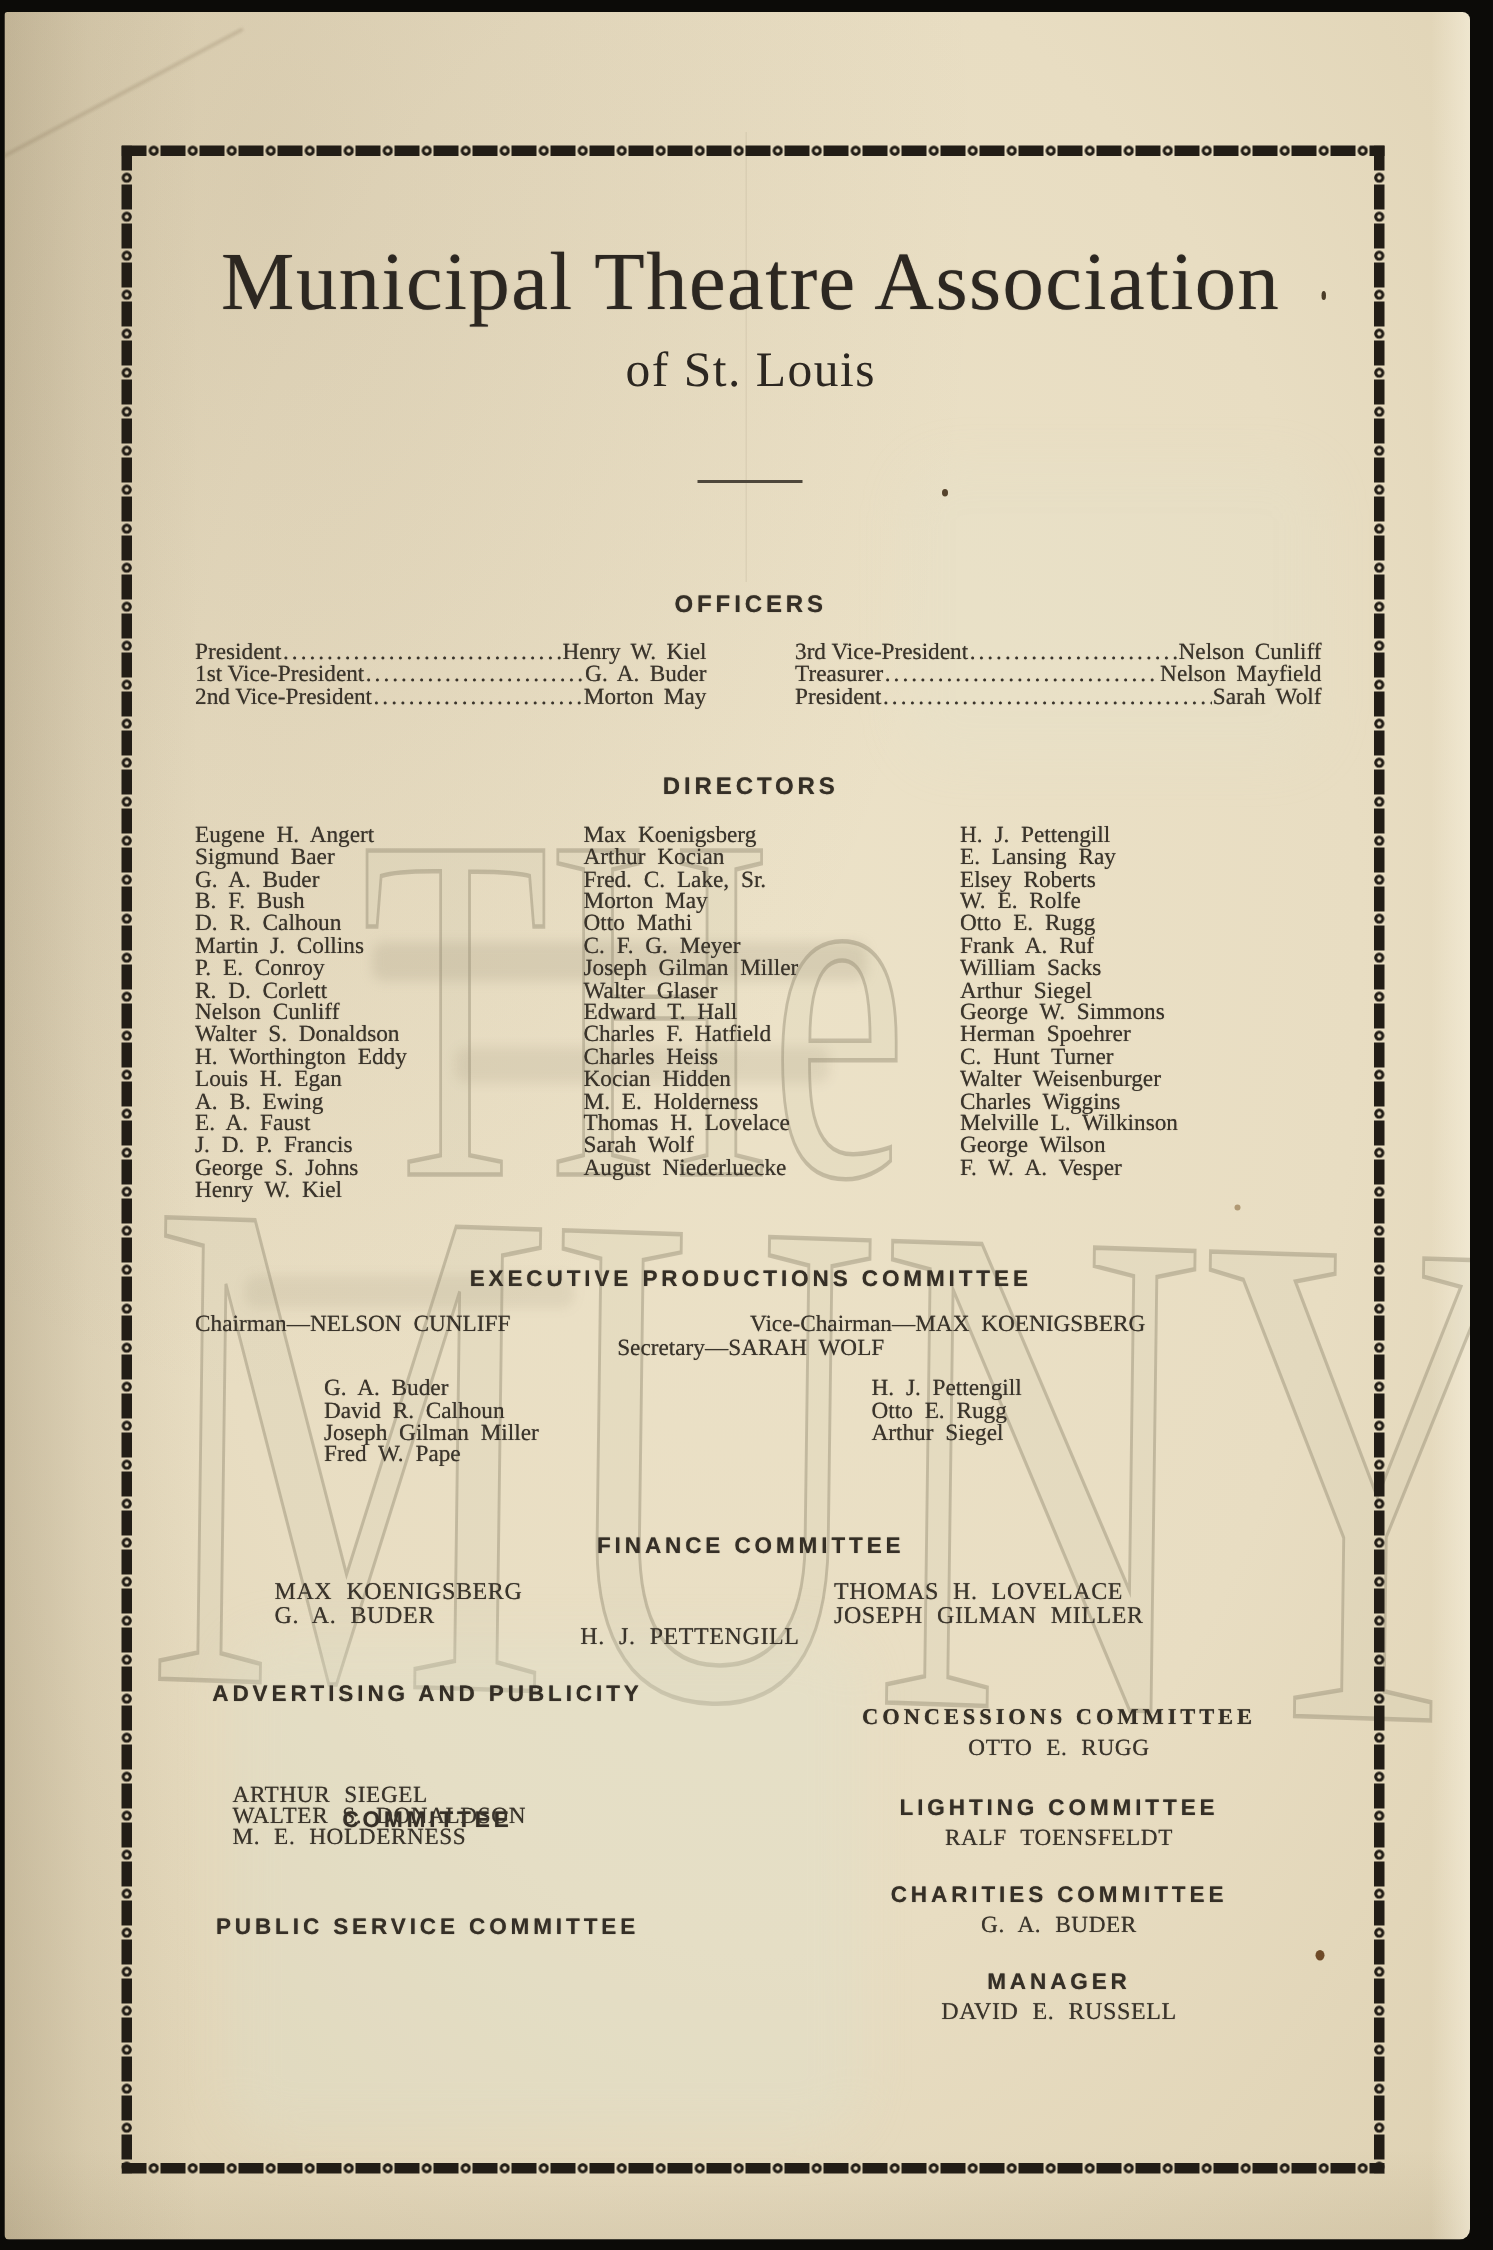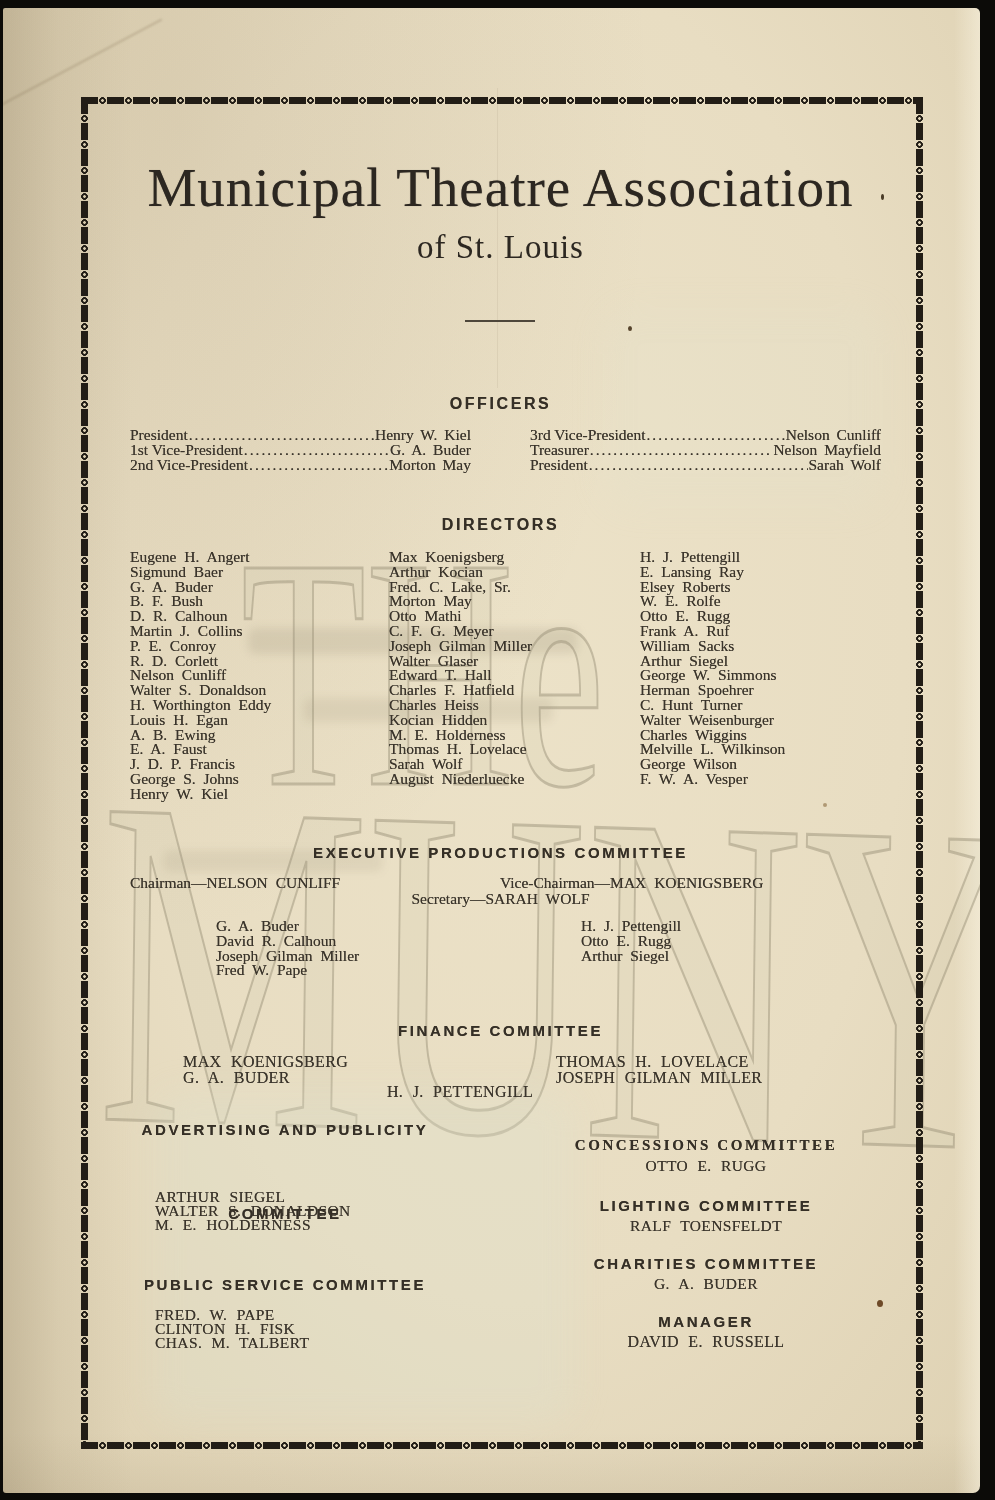--- a/index.html
+++ b/index.html
@@ -214,25 +214,20 @@
 
       <div class="heading" style="left:127px;top:1113px;width:310px;">ADVERTISING AND PUBLICITY</div>
       <div class="heading" style="left:127px;top:1153px;width:310px;margin-top:44px;">COMMITTEE</div>
       <div class="list body-text caps-list" style="position:absolute;left:152px;top:1182px;line-height:14px;">
           <div>ARTHUR SIEGEL</div>
           <div>WALTER S. DONALDSON</div>
           <div>M. E. HOLDERNESS</div>
         </div>
 
       <div class="heading" style="left:127px;top:1268px;width:310px;">PUBLIC SERVICE COMMITTEE</div>
-      <div class="list body-text caps-list" style="position:absolute;left:152px;top:1300px;line-height:14.2px;">
-          <div>FRED. W. PAPE</div>
-          <div>CLINTON H. FISK</div>
-          <div>CHAS. M. TALBERT</div>
-        </div>
 
       <div class="heading" style="left:545px;top:1129px;width:316px;font-family:Liberation Serif, serif;">CONCESSIONS COMMITTEE</div>
       <div class="list body-text caps-list" style="position:absolute;left:545px;top:1151px;width:316px;text-align:center;">
           <div>OTTO E. RUGG</div>
         </div>
 
       <div class="heading" style="left:545px;top:1189px;width:316px;">LIGHTING COMMITTEE</div>
       <div class="list body-text caps-list" style="position:absolute;left:545px;top:1211px;width:316px;text-align:center;">
           <div>RALF TOENSFELDT</div>
         </div>

